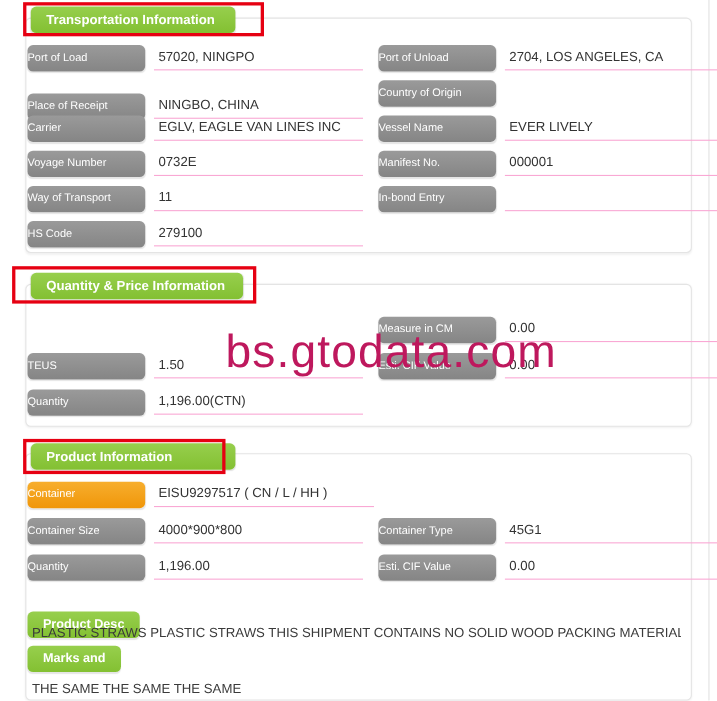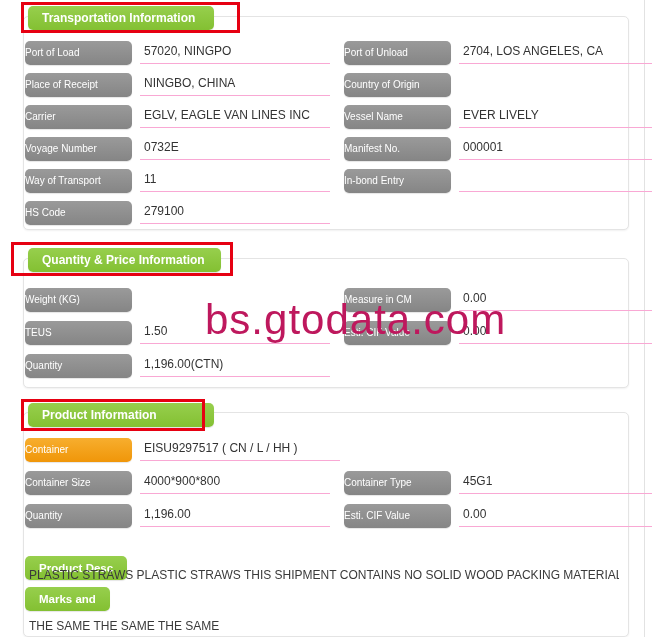--- a/index.html
+++ b/index.html
@@ -183,21 +183,21 @@
 <div id="watermark">bs.gtodata.com</div>
 
 <div class="card" id="card-transportation"></div>
 
 <div class="section-title" id="title-transportation">Transportation Information</div>
 
 <div class="field col-left" style="top:41px">
   <div class="field-label">Port of Load</div>
   <div class="field-value">57020, NINGPO</div>
 </div>
-<div class="field col-left" style="top:73px">
+<div class="field col-left" style="top:85px">
   <div class="field-label">Place of Receipt</div>
   <div class="field-value">NINGBO, CHINA</div>
 </div>
 <div class="field col-left" style="top:105px">
   <div class="field-label">Carrier</div>
   <div class="field-value">EGLV, EAGLE VAN LINES INC</div>
 </div>
 <div class="field col-left" style="top:137px">
   <div class="field-label">Voyage Number</div>
   <div class="field-value">0732E</div>
@@ -229,21 +229,20 @@
 <div class="field col-right" style="top:169px">
   <div class="field-label">In-bond Entry</div>
   <div class="field-value"></div>
 </div>
 
 <div class="card" id="card-quantity"></div>
 
 <div class="section-title" id="title-quantity">Quantity &amp; Price Information</div>
 
 <div class="field col-left" style="top:288px">
-  <div class="field-label">Weight (KG)</div>
 </div>
 <div class="field col-left" style="top:321px">
   <div class="field-label">TEUS</div>
   <div class="field-value">1.50</div>
 </div>
 <div class="field col-left" style="top:354px">
   <div class="field-label">Quantity</div>
   <div class="field-value">1,196.00(CTN)</div>
 </div>
 

